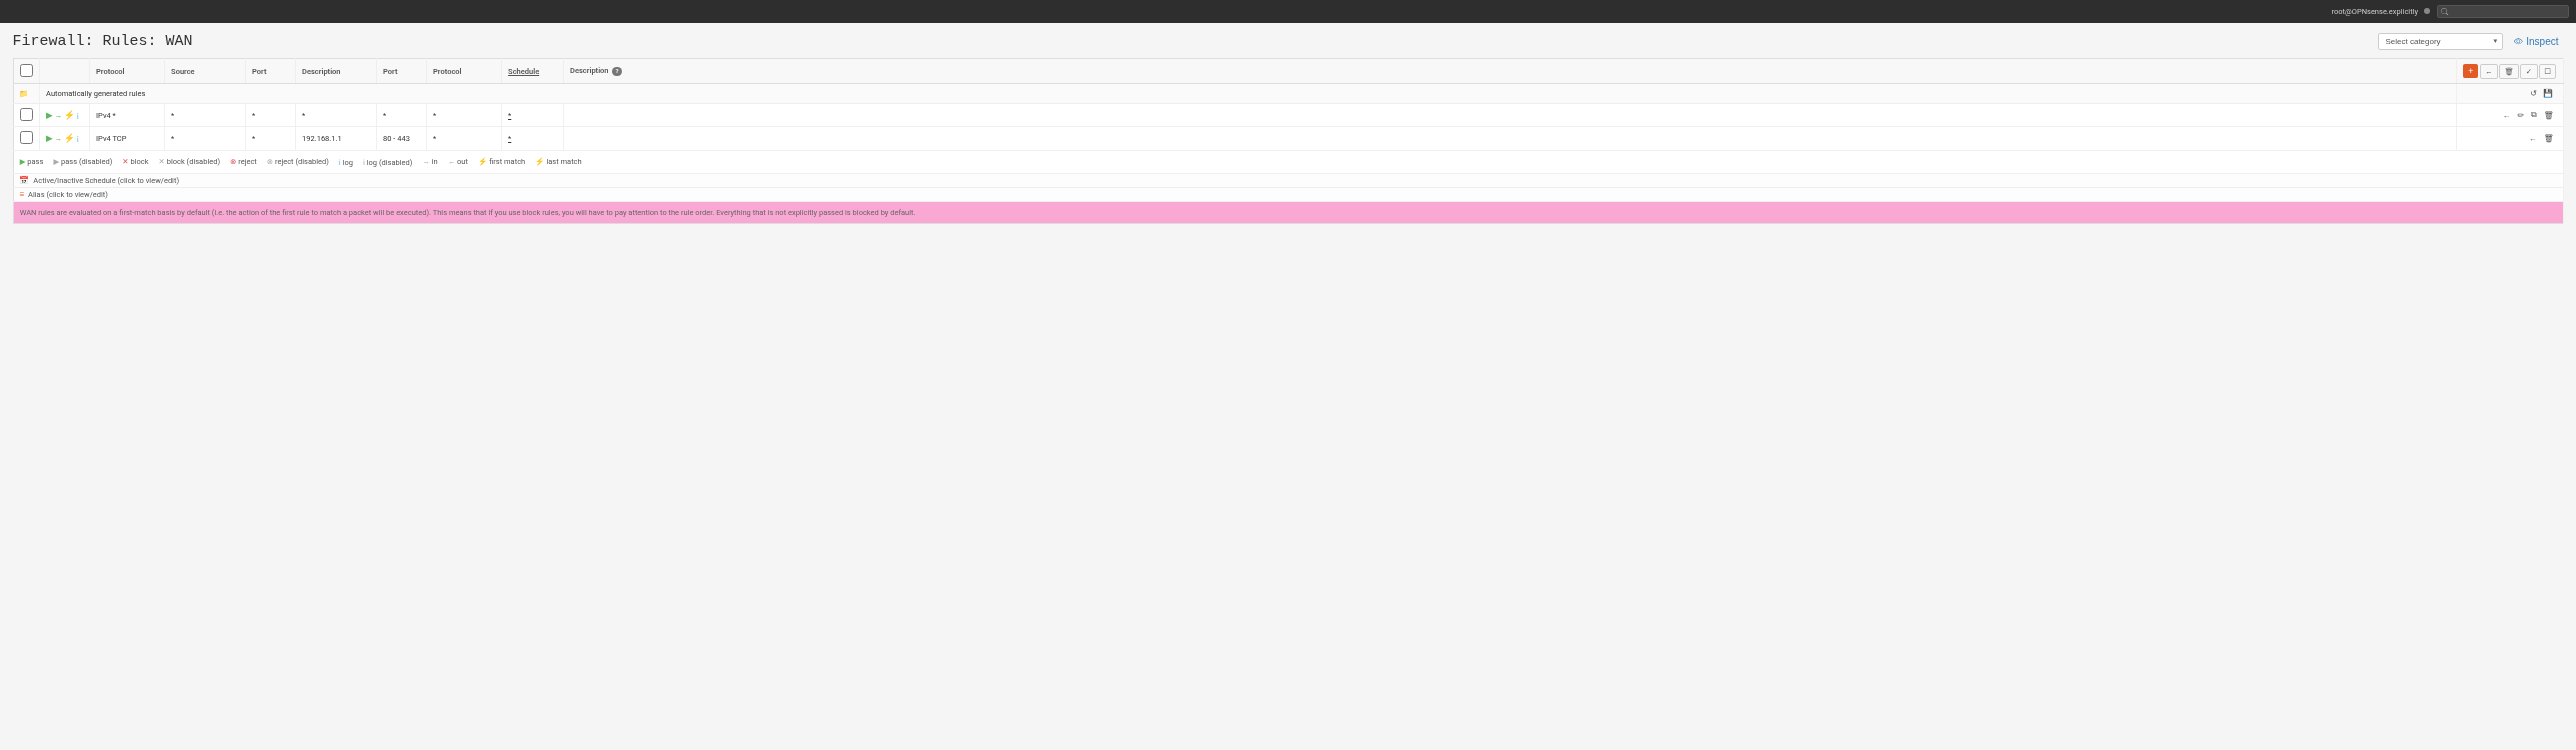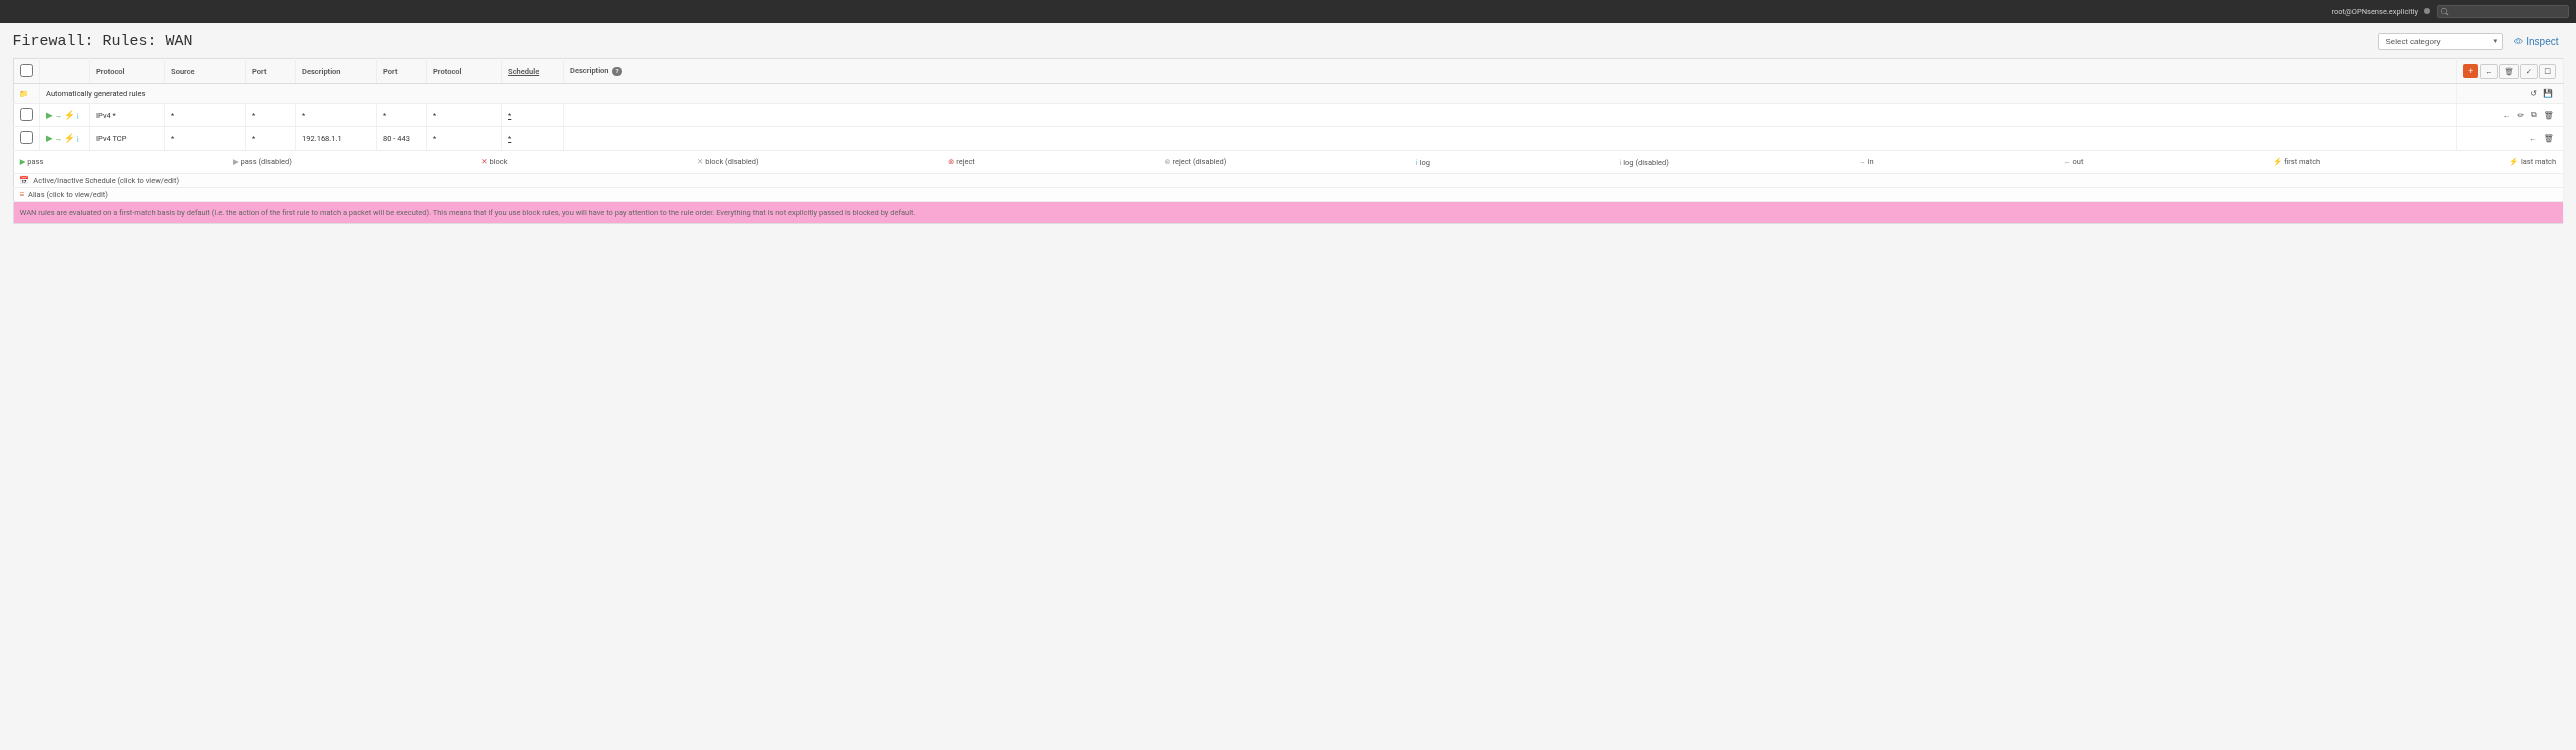--- a/index.html
+++ b/index.html
@@ -386,21 +386,21 @@
         <td>
           <div class="main-action-cell">
             <button class="icon-btn">←</button>
             <button class="icon-btn">🗑</button>
           </div>
         </td>
       </tr>
 
       <tr>
         <td colspan="11">
-          <div style="display: flex; gap: 10px; flex-wrap: wrap; padding: 2.5px 0; font-size: 7.5px; color: #555; justify-content: space-between;">
+          <div style="display: flex; gap: 10px; flex-wrap: wrap; padding: 2.5px 0; font-size: 7.5px; color: #555;">
             <span><span style="color:#5cb85c;">▶</span> pass</span>
             <span><span style="color:#aaa;">▶</span> pass (disabled)</span>
             <span><span style="color:#d9534f;">✕</span> block</span>
             <span><span style="color:#aaa;">✕</span> block (disabled)</span>
             <span><span style="color:#d9534f;">⊗</span> reject</span>
             <span><span style="color:#aaa;">⊗</span> reject (disabled)</span>
             <span><span style="color:#5bc0de;">ℹ</span> log</span>
             <span><span style="color:#aaa;">ℹ</span> log (disabled)</span>
             <span><span style="color:#aaa;">→</span> in</span>
             <span><span style="color:#aaa;">←</span> out</span>

